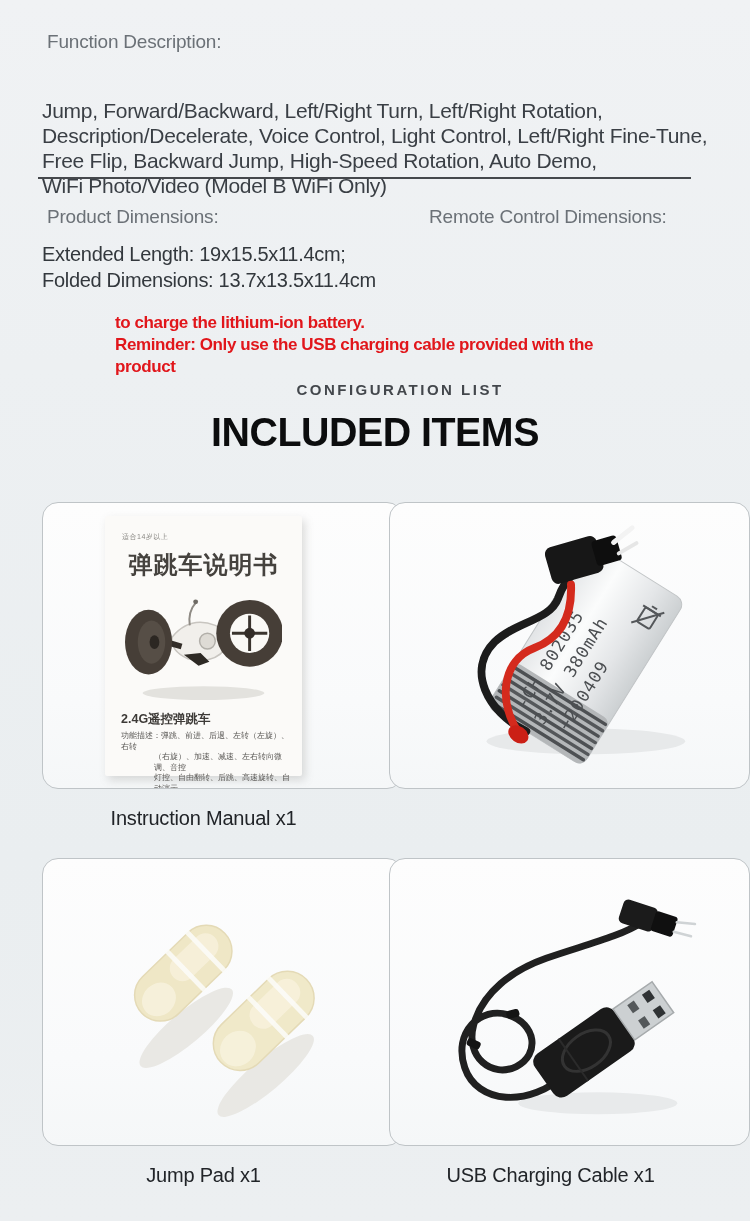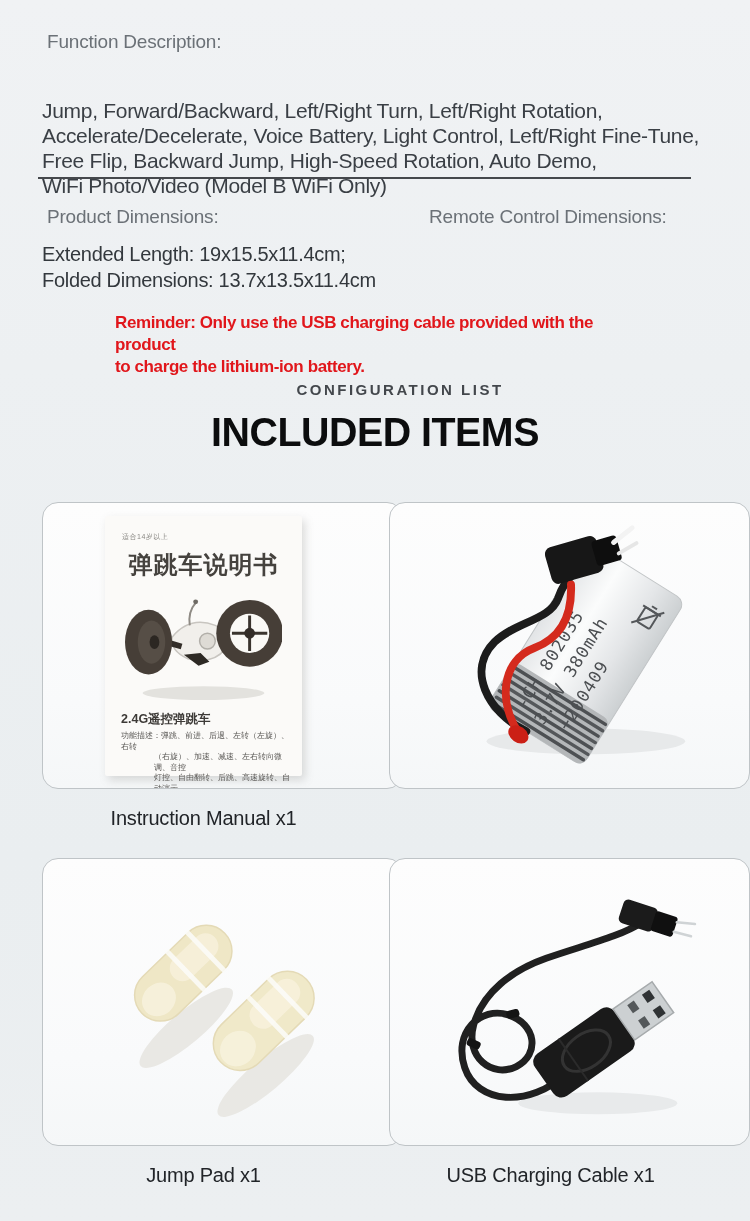--- a/index.html
+++ b/index.html
@@ -52,37 +52,37 @@
   .b-print{font-family:"DejaVu Sans Mono",monospace;font-size:17px;fill:#4b4e51;letter-spacing:1px;}
 </style>
 </head>
 <body>
 
 <div class="page">
 
   <div class="abs sec-heading fd-heading">Function Description:</div>
   <div class="abs fd-body">
     <div>Jump, Forward/Backward, Left/Right Turn, Left/Right Rotation,</div>
-    <div>Accelerate/Decelerate, Voice Battery, Light Control, Left/Right Fine-Tune,</div>
+    <div>Description/Decelerate, Voice Control, Light Control, Left/Right Fine-Tune,</div>
     <div>Free Flip, Backward Jump, High-Speed Rotation, Auto Demo,</div>
     <div>WiFi Photo/Video (Model B WiFi Only)</div>
   </div>
 
   <div class="abs divider"></div>
 
   <div class="abs sec-heading pd-heading">Product Dimensions:</div>
   <div class="abs sec-heading rd-heading">Remote Control Dimensions:</div>
   <div class="abs dim-body pd-body">
     <div>Extended Length: 19x15.5x11.4cm;</div>
     <div>Folded Dimensions: 13.7x13.5x11.4cm</div>
   </div>
 
   <div class="abs reminder" style="color:#e1161b">
+    <div>to charge the lithium-ion battery.</div>
     <div>Reminder: Only use the USB charging cable provided with the product</div>
-    <div>to charge the lithium-ion battery.</div>
   </div>
 
   <div class="abs kicker">CONFIGURATION LIST</div>
   <div class="abs big-title">INCLUDED ITEMS</div>
 
   <div class="card card1">
     <div class="manual-page">
       <div class="m-age">适合14岁以上</div>
       <div class="m-title">弹跳车说明书</div>
       <svg class="m-car" viewBox="0 0 160 120">

